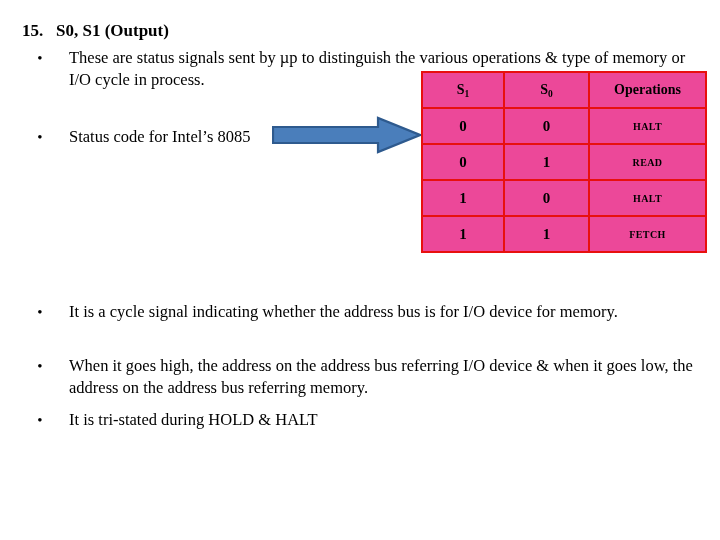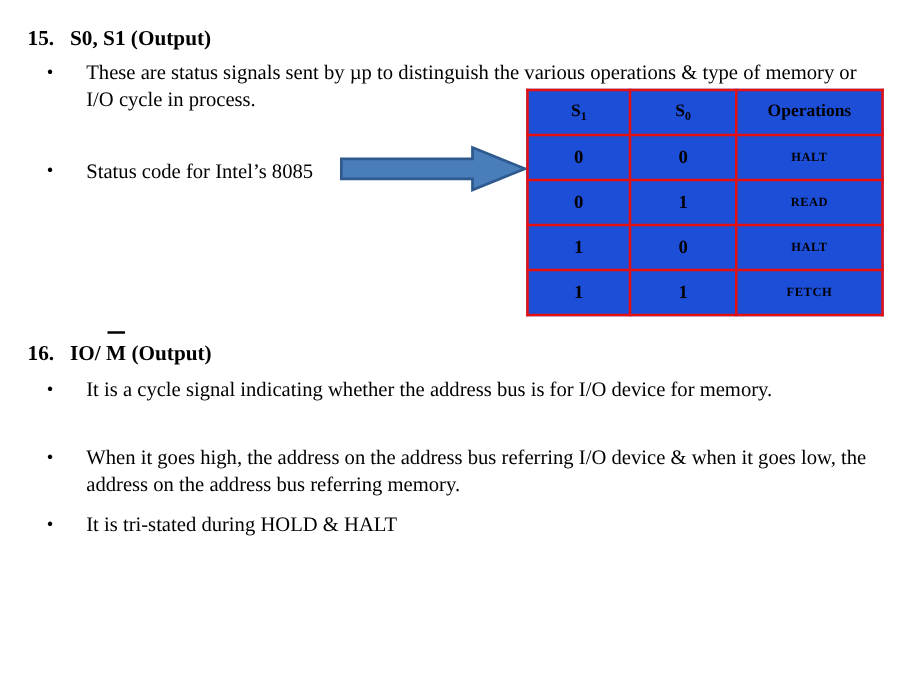--- a/index.html
+++ b/index.html
@@ -79,21 +79,21 @@
   }
 
   
   #optable {
     position: absolute;
     left: 421px;
     top: 71px;
     width: 280px;
     border-collapse: collapse;
     table-layout: fixed;
-    background: #1d4ed8;
+    background: #ec4899;
   }
   #optable td, #optable th {
     border: 2px solid #e8100f;
     text-align: center;
     font-size: 14px;
     font-weight: bold;
     padding: 0;
     height: 34px;
     vertical-align: middle;
     font-family: "Liberation Serif", "DejaVu Serif", serif;
@@ -168,23 +168,20 @@
       </tr>
 
       <tr>
         <td class="c1 val">1</td>
         <td class="c2 val">1</td>
         <td class="c3 op">FETCH</td>
       </tr>
     </tbody>
   </table>
 
-  <div class="heading" style="left:22px; top:272px;">
-    <span class="num">16.</span><span>IO/ </span><span class="overbar-wrap"><span class="bar"></span><span>M</span></span><span> (Output)</span>
-  </div>
 
   <div class="bullet" style="left:32px; top:301px; width:640px;">
     <span class="dot">•</span>
     <span class="btext">It is a cycle signal indicating whether the address bus is for I/O device for memory.</span>
   </div>
 
   <div class="bullet" style="left:32px; top:355px; width:670px;">
     <span class="dot">•</span>
     <span class="btext">When it goes high, the address on the address bus referring I/O  device &amp; when it goes low, the address on the address bus referring memory.</span>
   </div>

